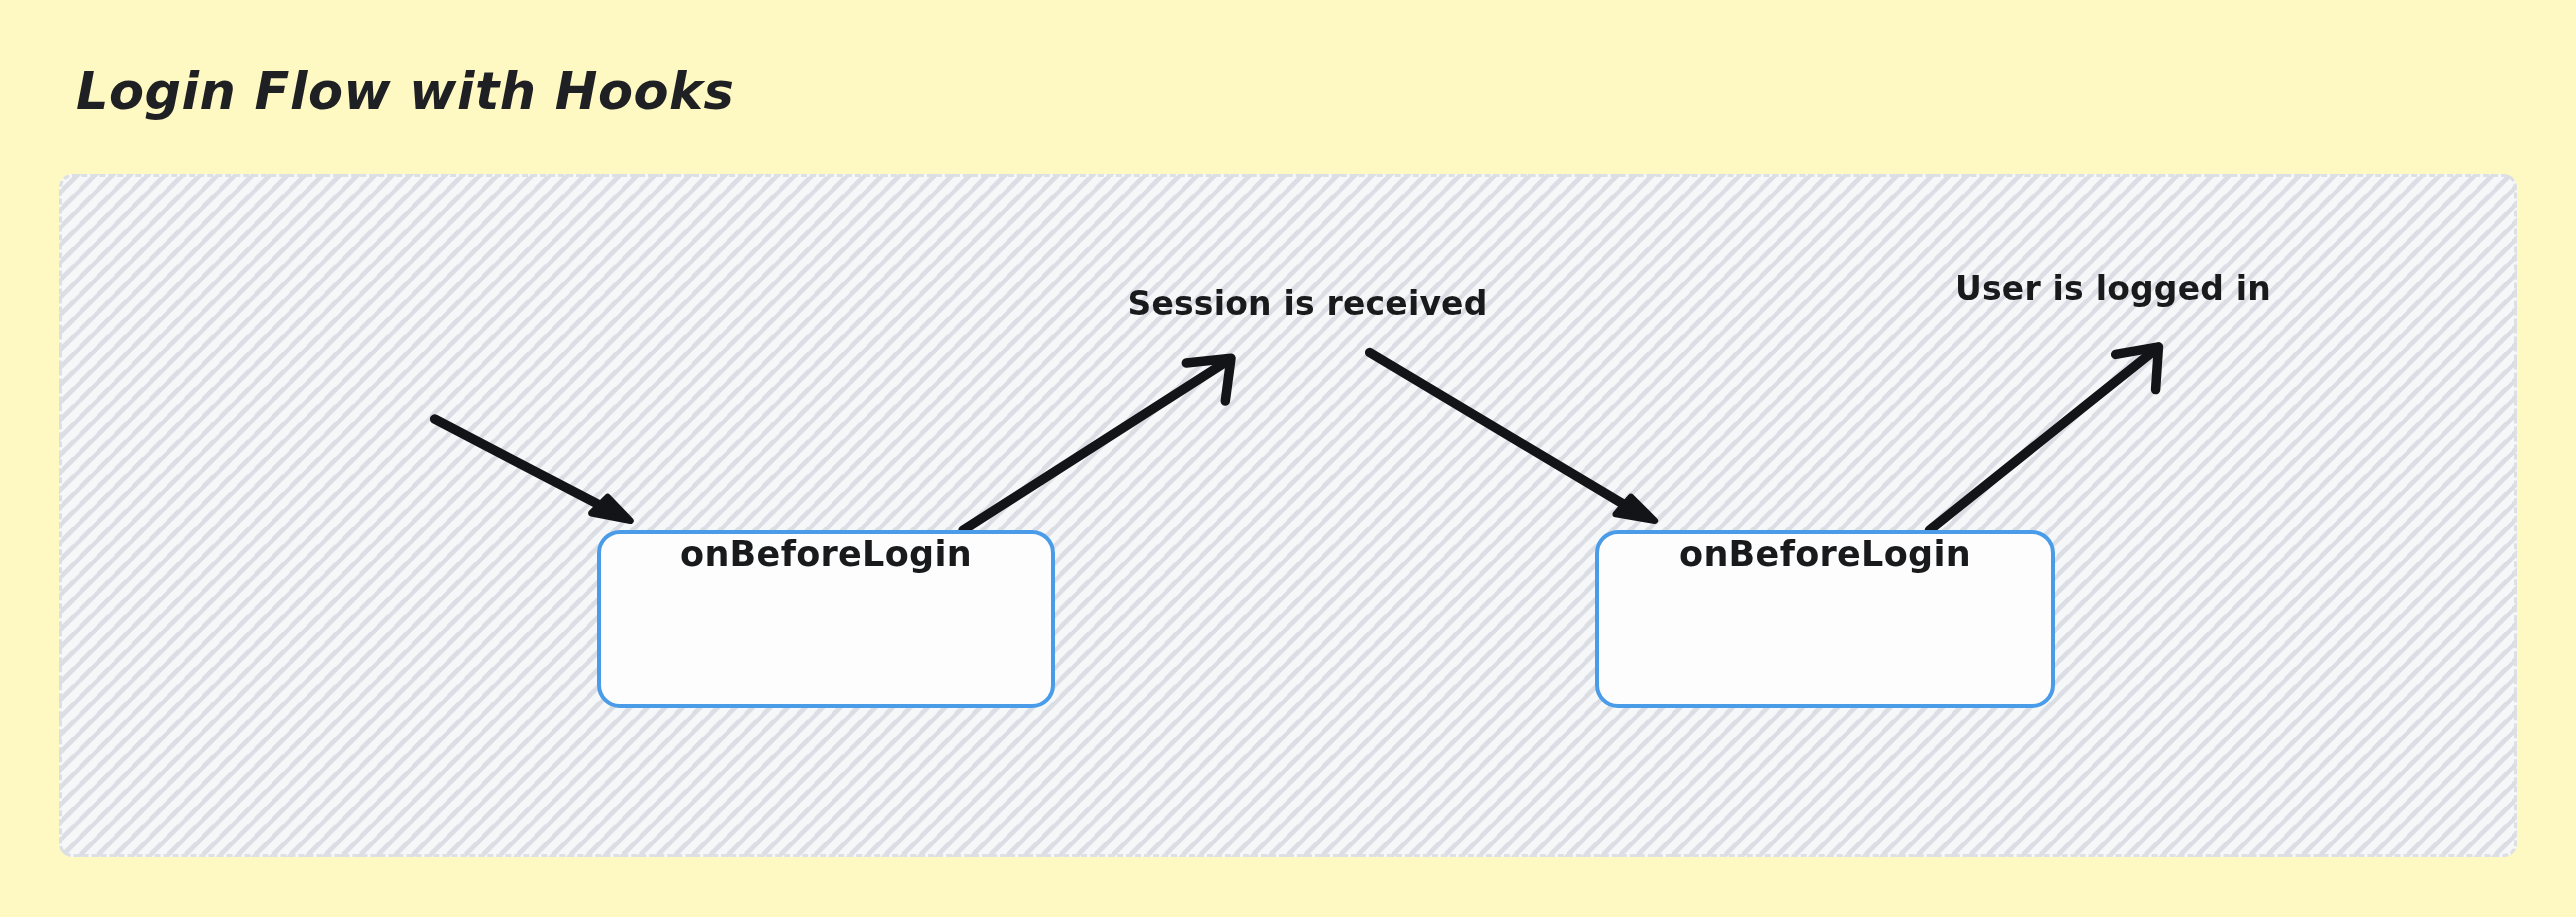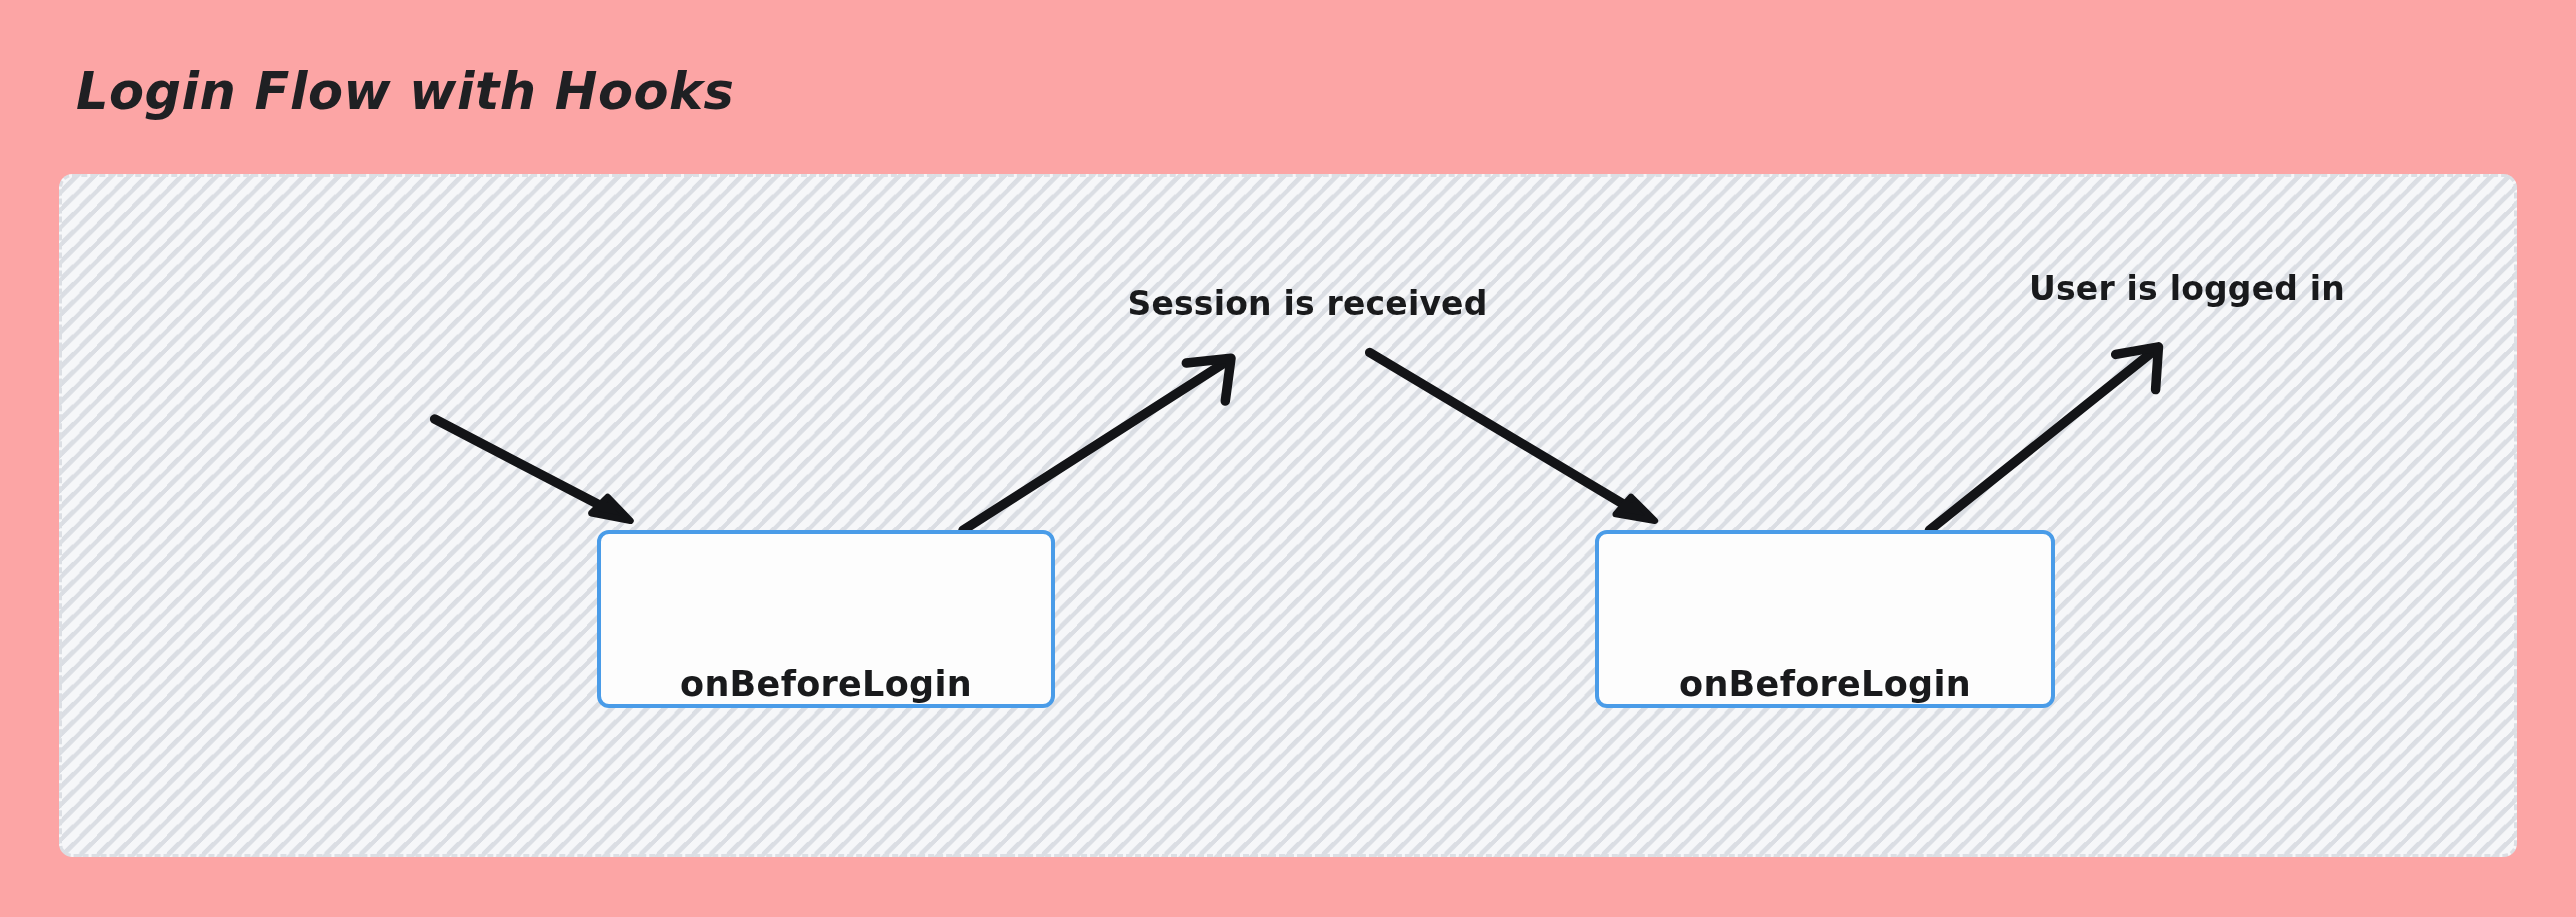--- a/index.html
+++ b/index.html
@@ -11,21 +11,21 @@
   body {
     width: 2576px;
     height: 917px;
     font-family: "DejaVu Sans", sans-serif;
     overflow: hidden;
   }
   #stage {
     position: relative;
     width: 2576px;
     height: 917px;
-    background: #fca5a5;
+    background: #fef9c3;
   }
 
   
   #diagram-title {
     position: absolute;
     left: 76px;
     top: 66px;
     font-family: "DejaVu Sans", sans-serif;
     font-size: 51px;
     font-weight: 700;
@@ -76,31 +76,31 @@
     font-size: 33px;
     font-weight: 700;
     color: #191a1c;
     text-align: center;
     line-height: 1.18;
     white-space: pre-line;
     letter-spacing: 0.2px;
   }
   #label-user-login-data { left: 141px;  top: 302px; width: 371px; }
   #label-session-created { left: 1089px; top: 285px; width: 437px; }
-  #label-user-logged-in  { left: 1978px; top: 270px; width: 418px; }
+  #label-user-logged-in  { left: 1904px; top: 270px; width: 418px; }
 
   
   .hook-node {
     position: absolute;
     box-sizing: border-box;
     background: #fdfdfd;
     border: 4.8px solid #4a9ce8;
-    border-radius: 12px;
+    border-radius: 23px;
     display: flex;
-    align-items: flex-end;
+    align-items: flex-start;
     justify-content: center;
   }
   .hook-node-label {
     font-family: "DejaVu Sans", sans-serif;
     font-size: 35px;
     font-weight: 700;
     color: #191a1c;
     letter-spacing: 0.3px;
     white-space: nowrap;
   }

